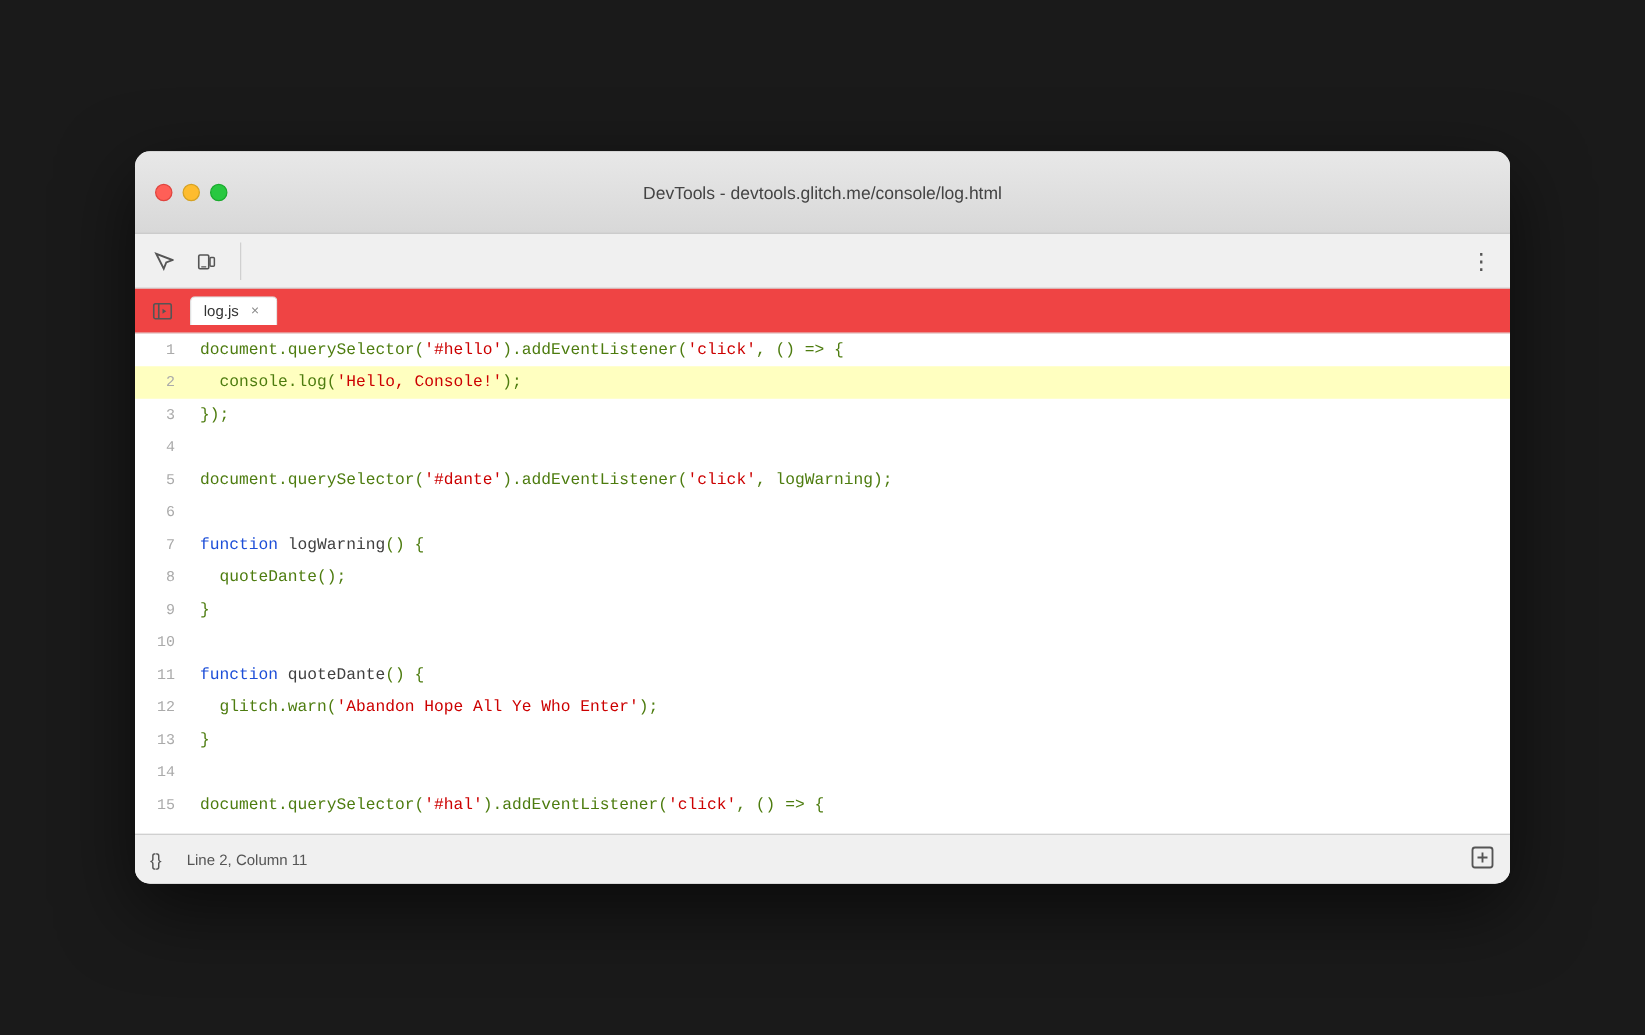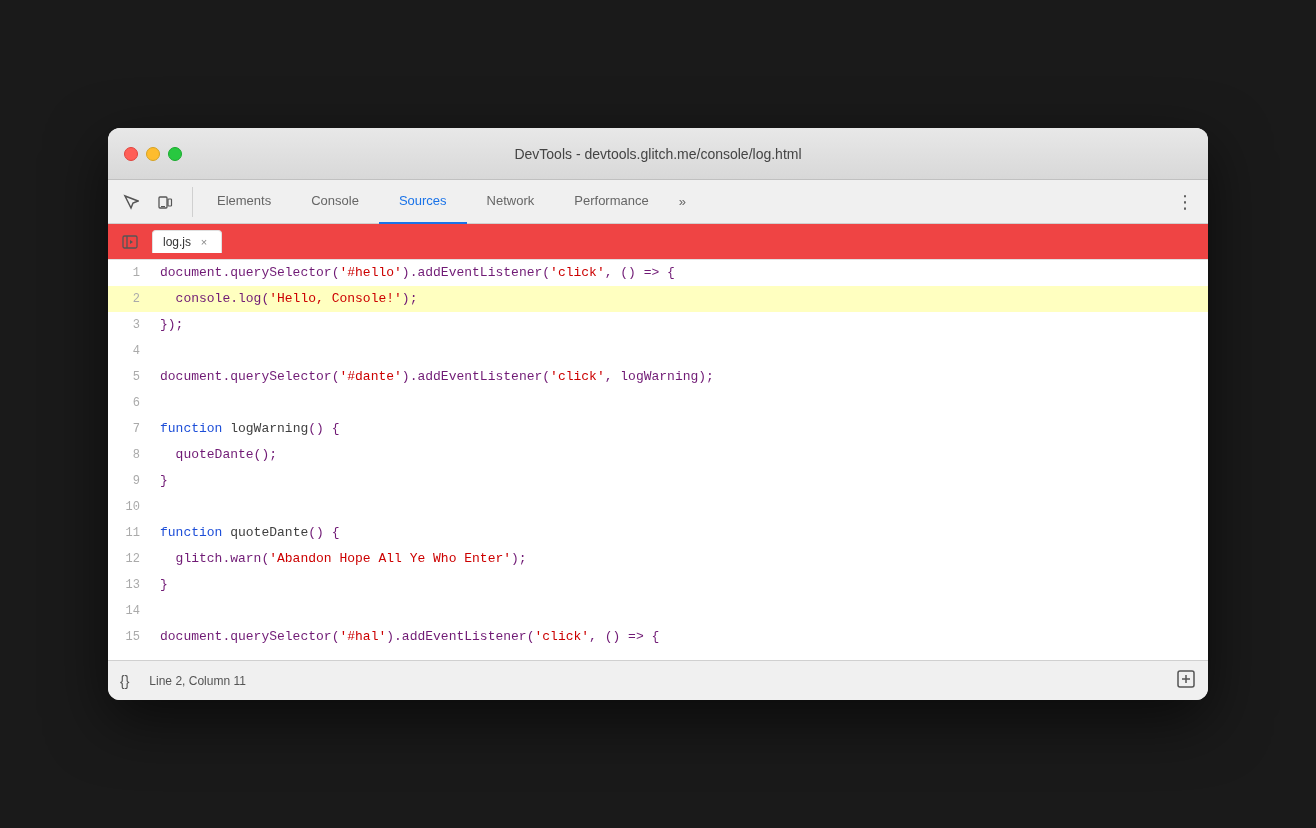--- a/index.html
+++ b/index.html
@@ -17,21 +17,21 @@
       width: 1100px;
       background: #f5f5f5;
       border-radius: 12px;
       box-shadow: 0 20px 60px rgba(0,0,0,0.6);
       overflow: hidden;
     }
 
     
     .titlebar {
       background: linear-gradient(to bottom, #e8e8e8, #d8d8d8);
-      height: 52px;
+      height: 66px;
       display: flex;
       align-items: center;
       padding: 0 16px;
       border-bottom: 1px solid #c0c0c0;
       position: relative;
     }
 
     .traffic-lights {
       display: flex;
       gap: 8px;
@@ -221,21 +221,21 @@
       padding-left: 4px;
       white-space: pre;
       color: #333;
       line-height: 26px;
     }
 
     
     .kw { color: #1d4ed8; font-weight: normal; } 
     .fn { color: #404040; } 
     .str-red { color: #cc0000; }
-    .plain { color: #701a75; }
+    .plain { color: #4d7c0f; }
 
     
     .statusbar {
       background: #f0f0f0;
       border-top: 1px solid #d0d0d0;
       height: 40px;
       display: flex;
       align-items: center;
       padding: 0 12px;
       font-size: 12px;
@@ -280,38 +280,20 @@
       </div>
       <div class="toolbar-icon-btn">
         <svg width="16" height="16" viewBox="0 0 16 16" fill="none">
           <rect x="2" y="3" width="8" height="11" rx="1" stroke="#555" stroke-width="1.3"></rect>
           <rect x="11" y="5" width="3.5" height="7" rx="0.8" stroke="#555" stroke-width="1.2"></rect>
           <line x1="4" y1="12.5" x2="8" y2="12.5" stroke="#555" stroke-width="1"></line>
         </svg>
       </div>
     </div>
 
-    <div class="tabs">
-      <div class="tab">
-        <span>Elements</span>
-      </div>
-      <div class="tab">
-        <span>Console</span>
-      </div>
-      <div class="tab active">
-        <span>Sources</span>
-      </div>
-      <div class="tab">
-        <span>Network</span>
-      </div>
-      <div class="tab">
-        <span>Performance</span>
-      </div>
-      <div class="tab-more">»</div>
-    </div>
 
     <div class="toolbar-right">
       <div class="toolbar-dots">⋮</div>
     </div>
   </div>
 
   <div class="file-tabbar">
     <div class="toggle-sidebar-btn">
       <svg width="16" height="16" viewBox="0 0 16 16" fill="none">
         <rect x="1" y="2" width="14" height="12" rx="1.5" stroke="#555" stroke-width="1.3"></rect>

